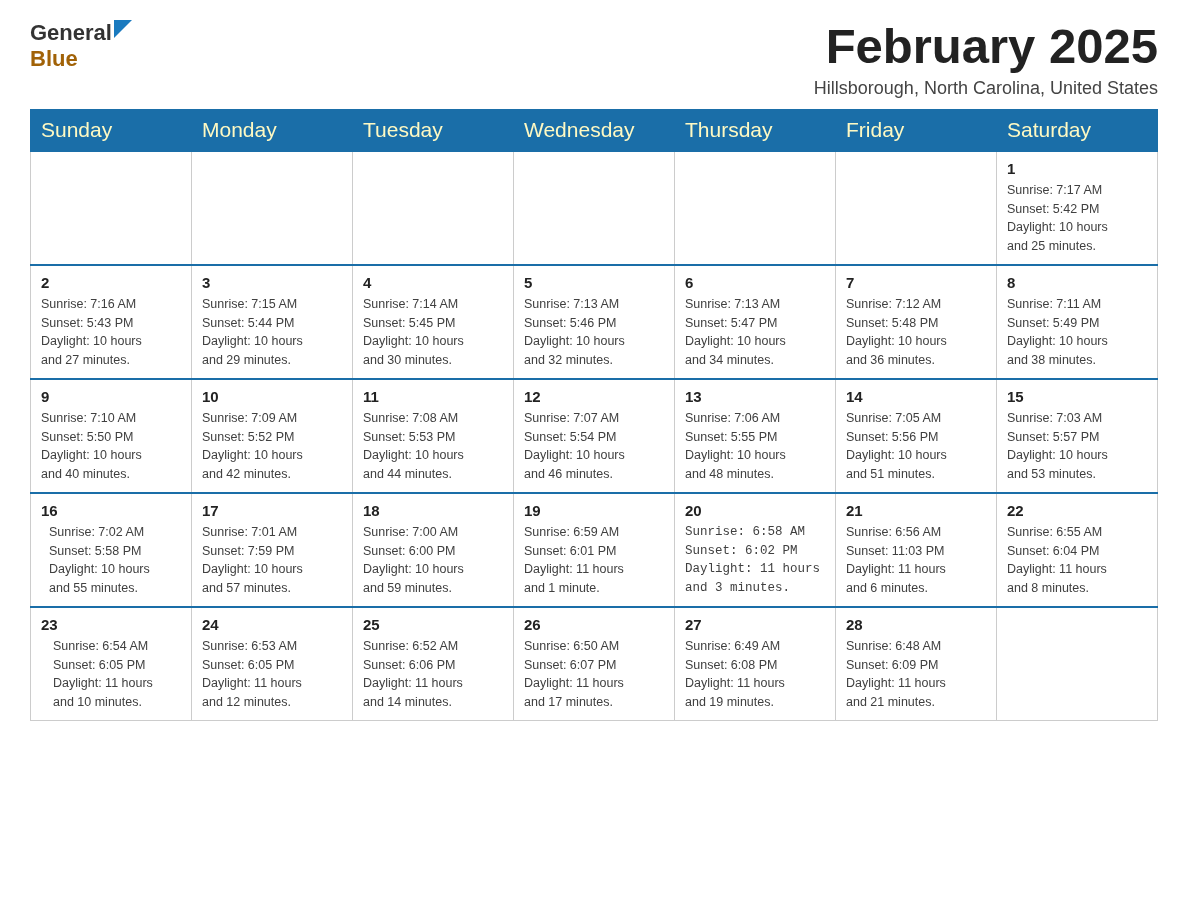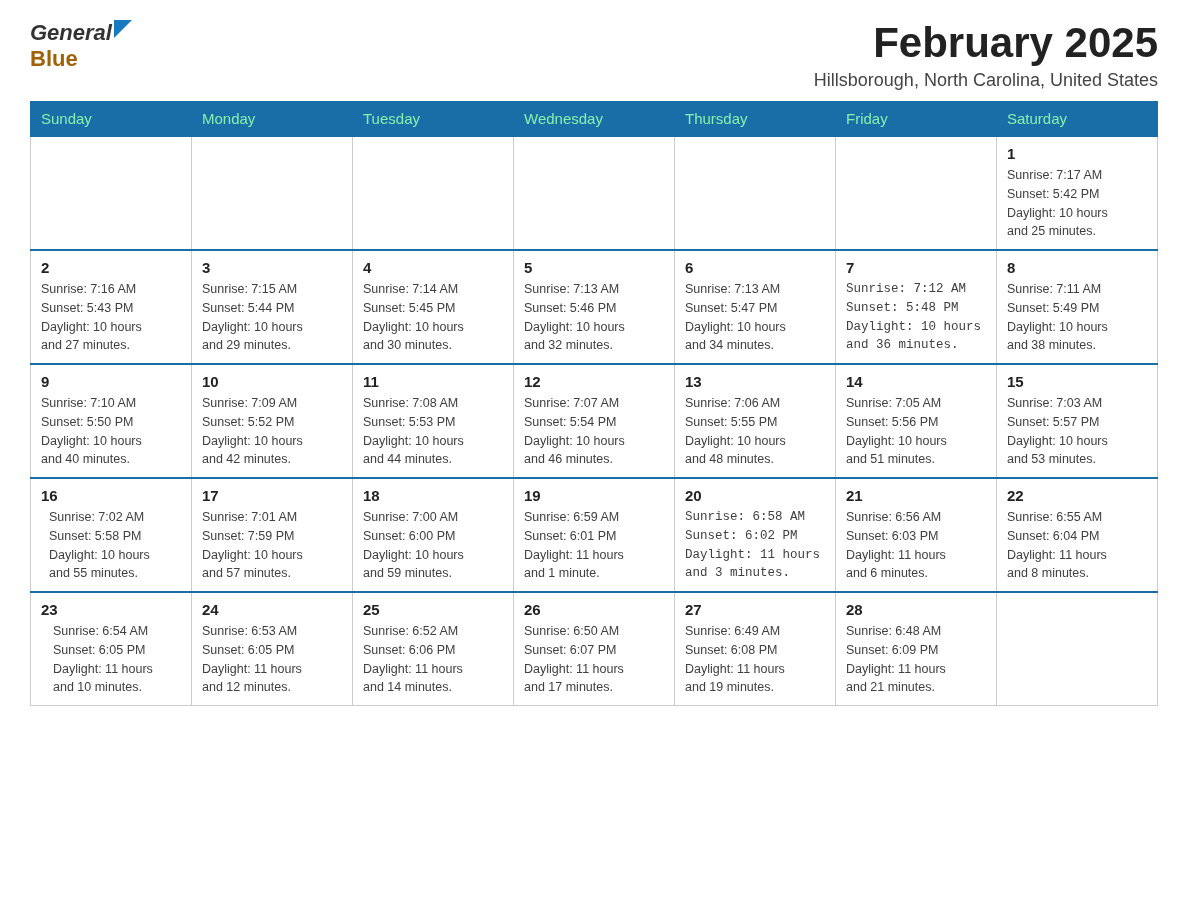--- a/index.html
+++ b/index.html
@@ -23,39 +23,39 @@
     }
     .logo-text-blue {
       font-size: 22px;
       font-weight: bold;
       color: #a16207;
     }
     .title-section {
       text-align: right;
     }
     .month-title {
-      font-size: 42px;
+      font-size: 49px;
       font-weight: bold;
       color: #222;
       line-height: 1.1;
     }
     .location-title {
       font-size: 18px;
       color: #444;
       margin-top: 4px;
     }
     .calendar {
       width: 100%;
       border-collapse: collapse;
       margin-top: 10px;
     }
     .calendar th {
       background-color: #1a6ea8;
-      color: #86efac;
-      font-size: 15px;
+      color: #fef9c3;
+      font-size: 21px;
       font-weight: normal;
       padding: 8px 10px;
       text-align: left;
       border: 1px solid #1a6ea8;
     }
     .calendar td {
       border: 1px solid #ccc;
       vertical-align: top;
       padding: 8px 10px;
       width: 14.28%;
@@ -85,21 +85,20 @@
     .empty-cell {
       background: #f9f9f9;
     }
     .logo-container {
       display: flex;
       flex-direction: column;
     }
     .logo-line1 {
       display: flex;
       align-items: center;
-      font-style: italic;
     }
   </style>
 </head>
 <body>
 
 <div class="header">
   <div class="logo-container">
     <div class="logo-line1">
       <span class="logo-text-general">General</span>
       <svg width="18" height="18" viewBox="0 0 18 18" style="margin-left:2px; margin-top:-8px;">
@@ -175,21 +174,21 @@
         </td>
         <td>
           <span class="day-number">6</span>
           <div class="day-info" style="white-space: pre-line;">Sunrise: 7:13 AM
 Sunset: 5:47 PM
 Daylight: 10 hours
 and 34 minutes.</div>
         </td>
         <td>
           <span class="day-number">7</span>
-          <div class="day-info" style="white-space: pre-line; font-family: Liberation Mono, monospace;">Sunrise: 7:12 AM
+          <div class="day-info" style="white-space: pre-line;">Sunrise: 7:12 AM
 Sunset: 5:48 PM
 Daylight: 10 hours
 and 36 minutes.</div>
         </td>
         <td>
           <span class="day-number">8</span>
           <div class="day-info" style="white-space: pre-line;">Sunrise: 7:11 AM
 Sunset: 5:49 PM
 Daylight: 10 hours
 and 38 minutes.</div>
@@ -278,21 +277,21 @@
         <td>
           <span class="day-number">20</span>
           <div class="day-info" style="white-space: pre-line; font-family: Liberation Mono, monospace;">Sunrise: 6:58 AM
 Sunset: 6:02 PM
 Daylight: 11 hours
 and 3 minutes.</div>
         </td>
         <td>
           <span class="day-number">21</span>
           <div class="day-info" style="white-space: pre-line;">Sunrise: 6:56 AM
-Sunset: 6:03 PM
+Sunset: 11:03 PM
 Daylight: 11 hours
 and 6 minutes.</div>
         </td>
         <td>
           <span class="day-number">22</span>
           <div class="day-info" style="white-space: pre-line;">Sunrise: 6:55 AM
 Sunset: 6:04 PM
 Daylight: 11 hours
 and 8 minutes.</div>
         </td>

